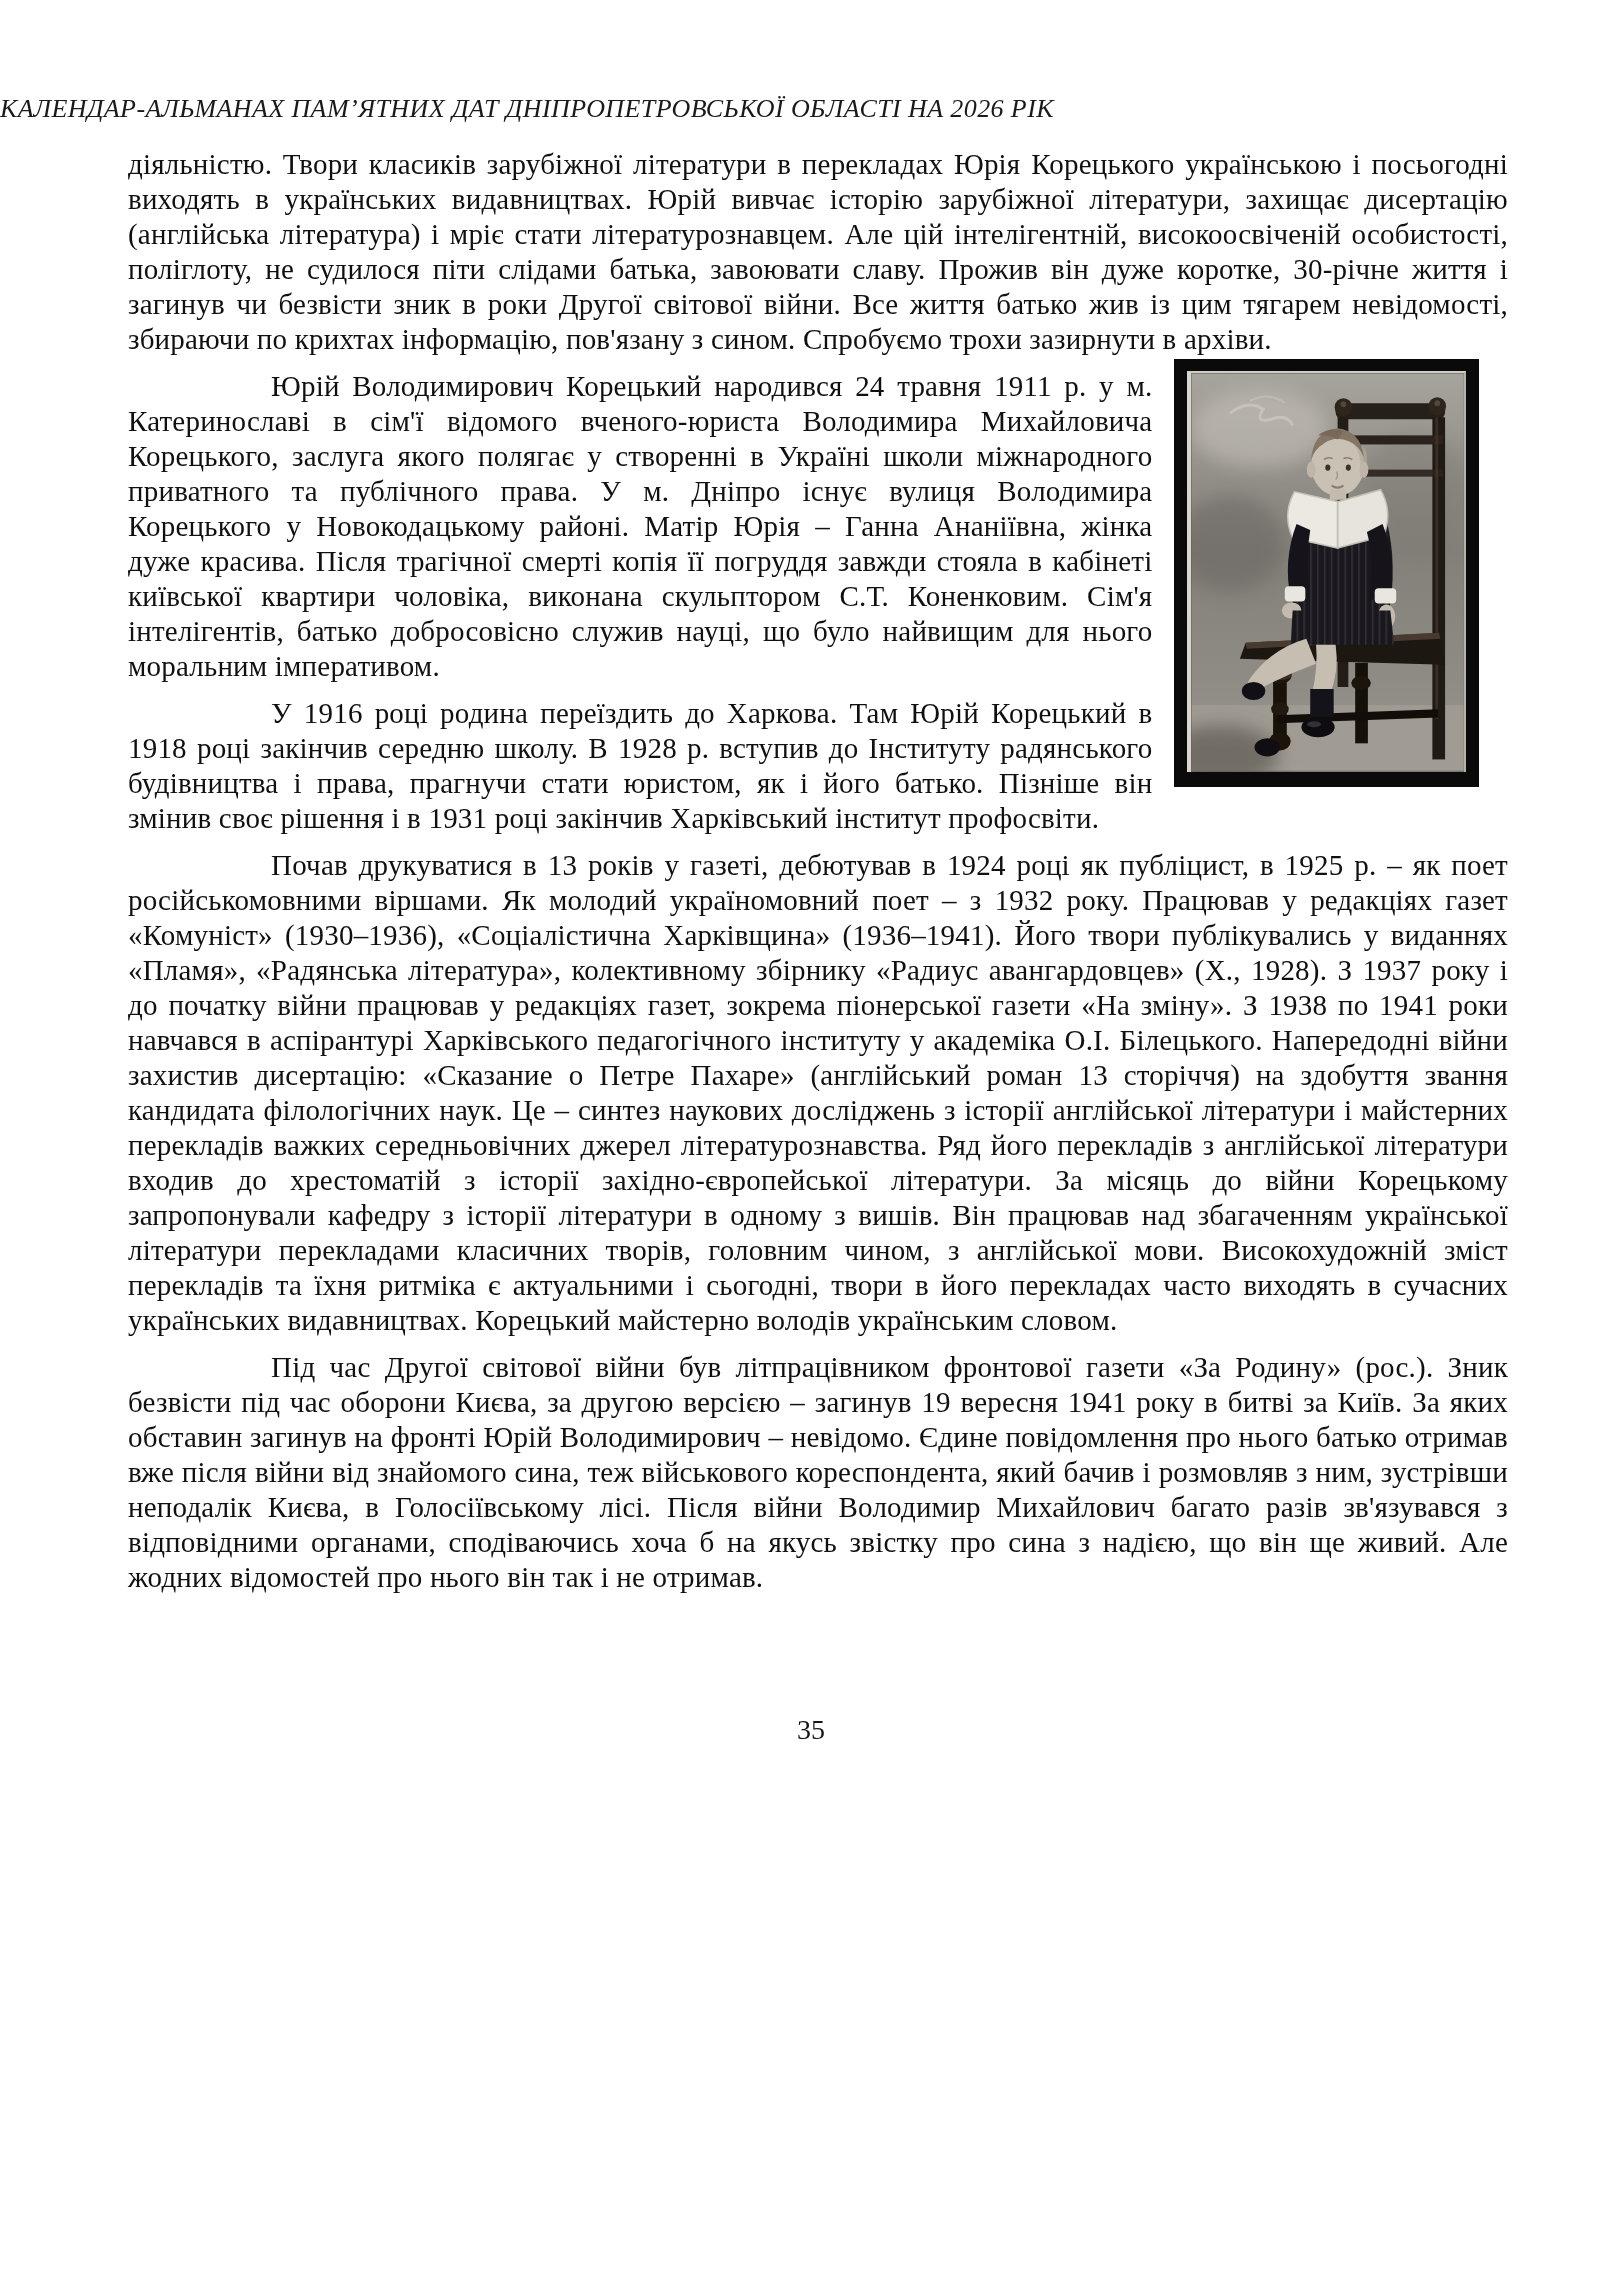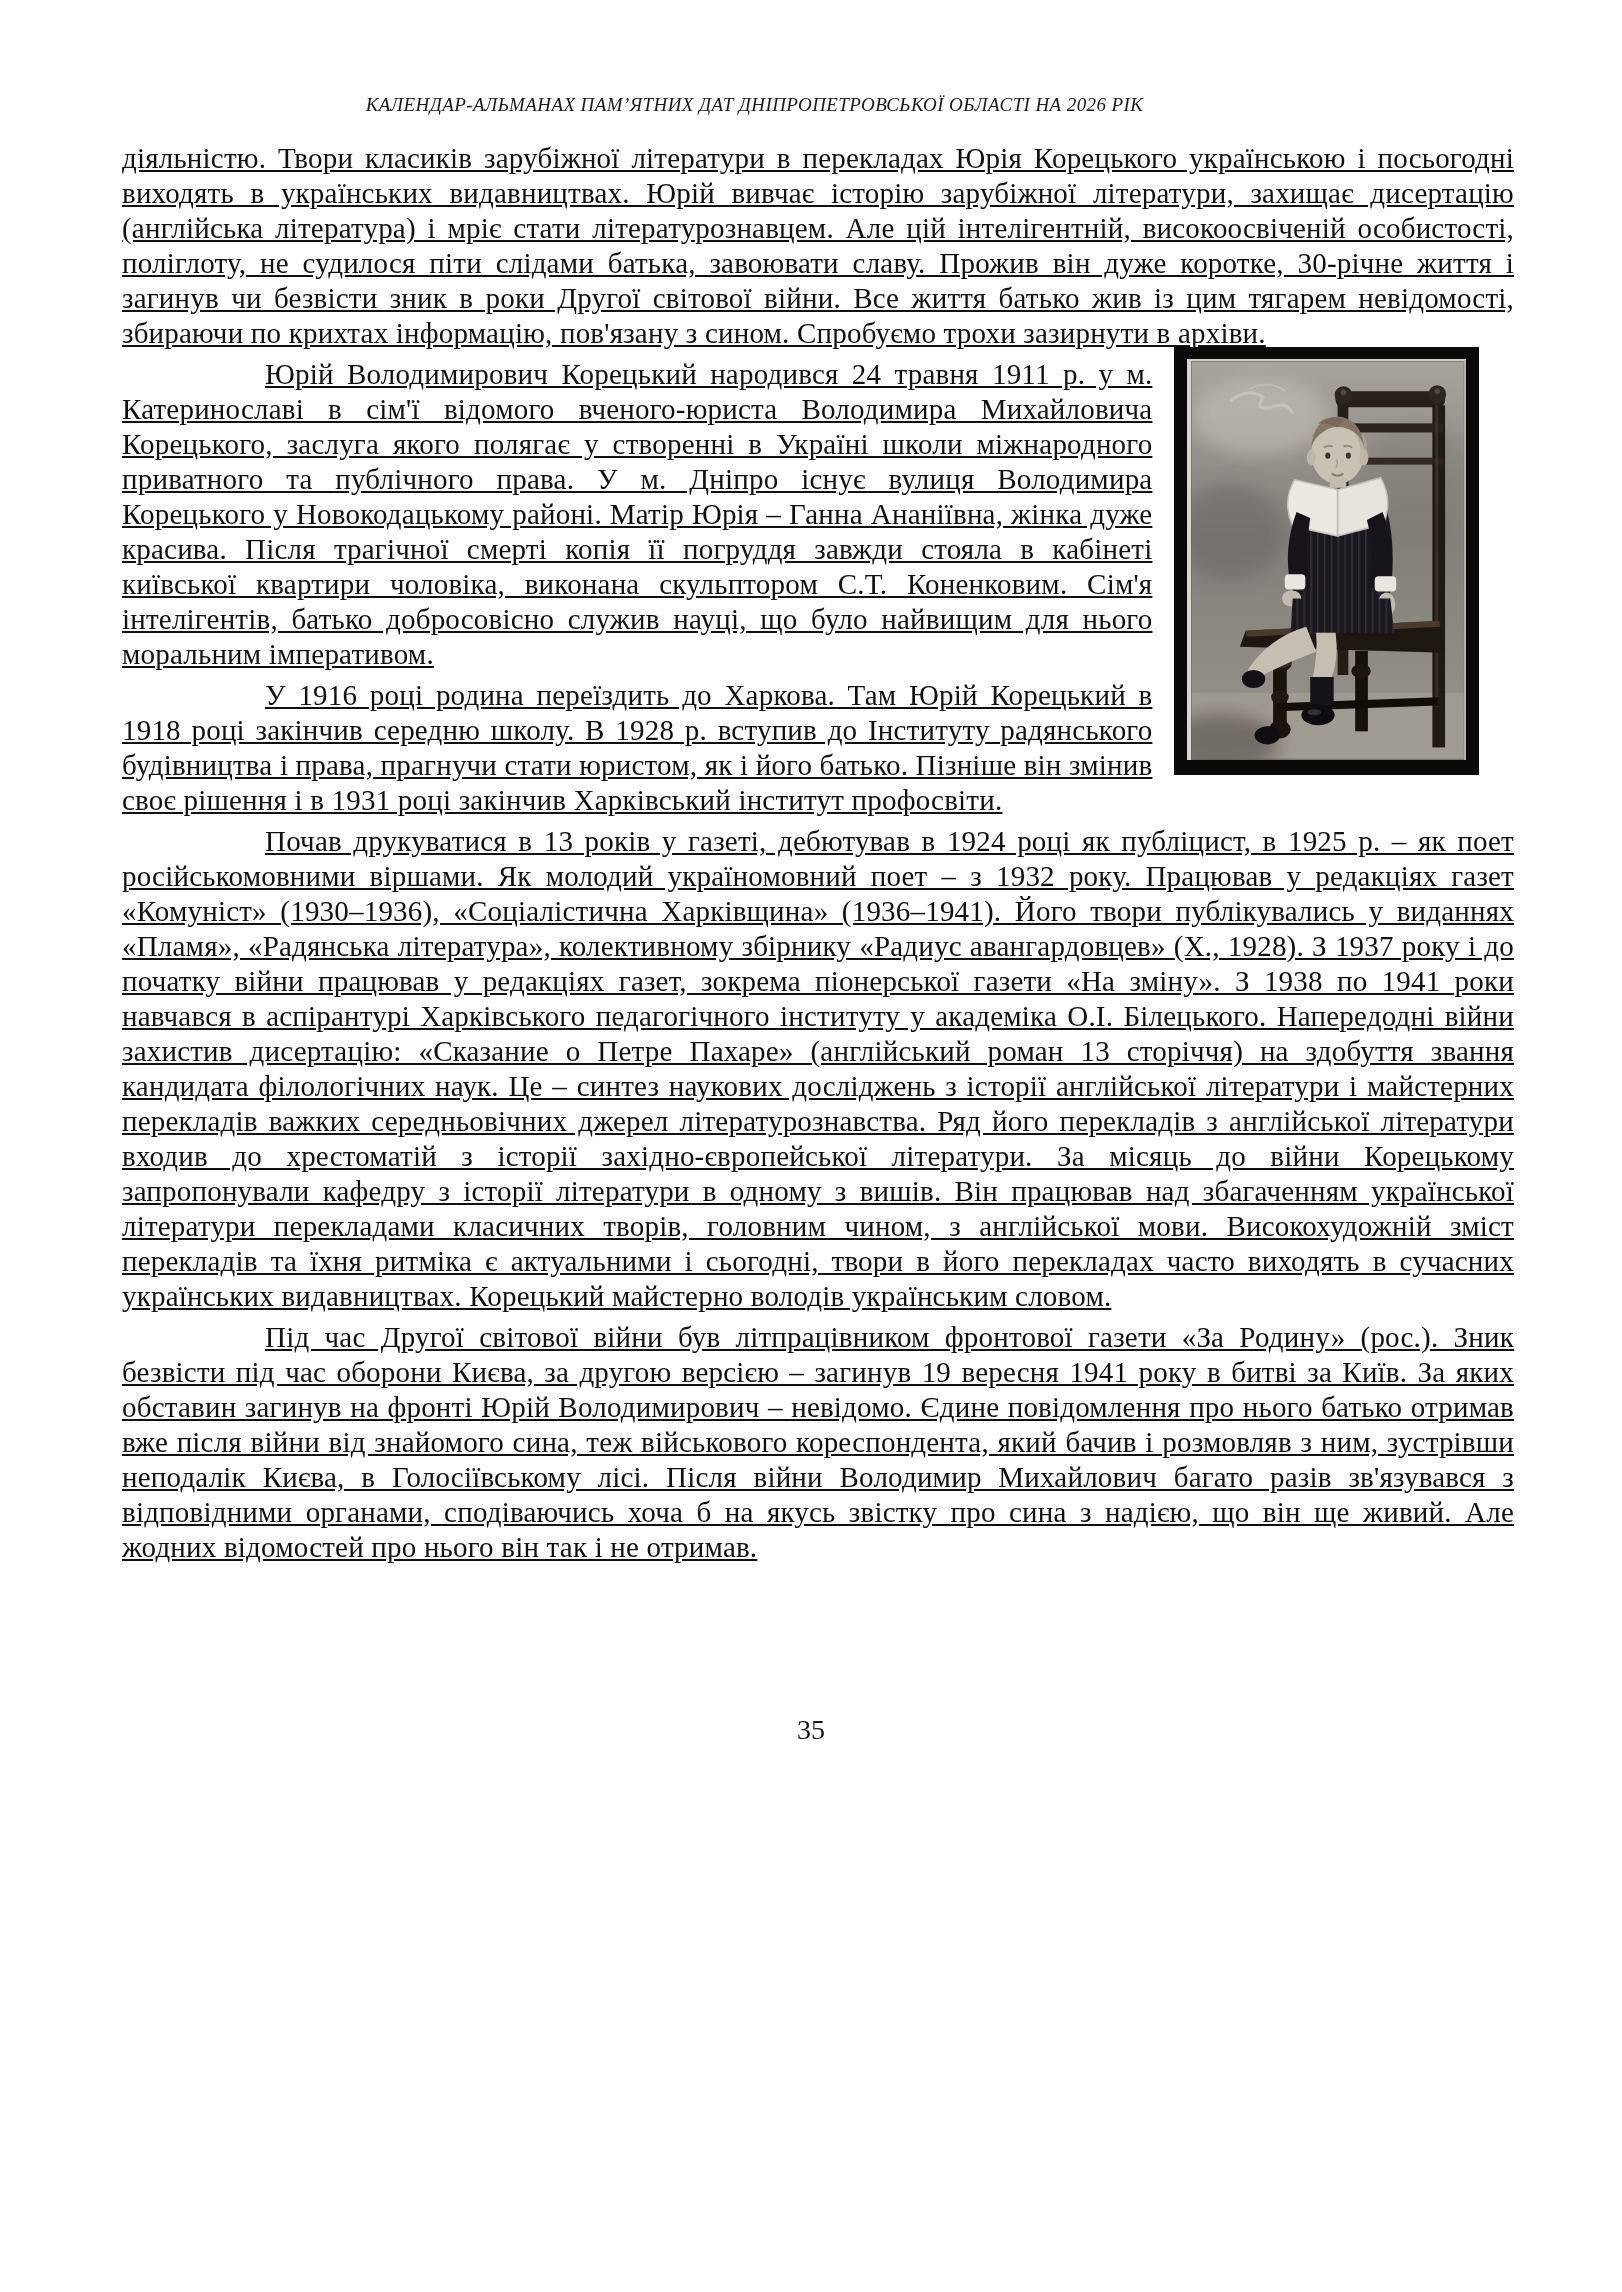--- a/index.html
+++ b/index.html
@@ -10,38 +10,38 @@
     background: #ffffff;
     overflow: hidden;
     font-family: "Liberation Serif", "DejaVu Serif", serif;
     color: #101010;
   }
   .running-header {
     position: absolute;
     top: 94px;
     left: 0;
     right: 113px;
-    text-align: center;
+    text-align: left;
     font-style: italic;
-    font-size: 19px;
+    font-size: 26px;
     letter-spacing: 0.4px;
     color: #1a1a1a;
     white-space: nowrap;
   }
   .article {
     position: absolute;
     top: 135px;
     left: 116px;
     width: 1404px;
     text-align: justify;
     font-size: 29px;
     line-height: 35px;
     letter-spacing: 0.2px;
   }
-  .article p { margin: 6px; text-indent: 143px; text-decoration: underline; }
+  .article p { margin: 12px; text-indent: 143px; }
   .article p.no-indent { text-indent: 0; }
 
   figure.portrait {
     float: right;
     width: 305px;
     height: 428px;
     margin: -9.8px 41px -5.9px 21.6px;
     padding: 11.8px 12.7px 15.7px 12.7px;
     box-sizing: border-box;
     background: #0a0a0a;

